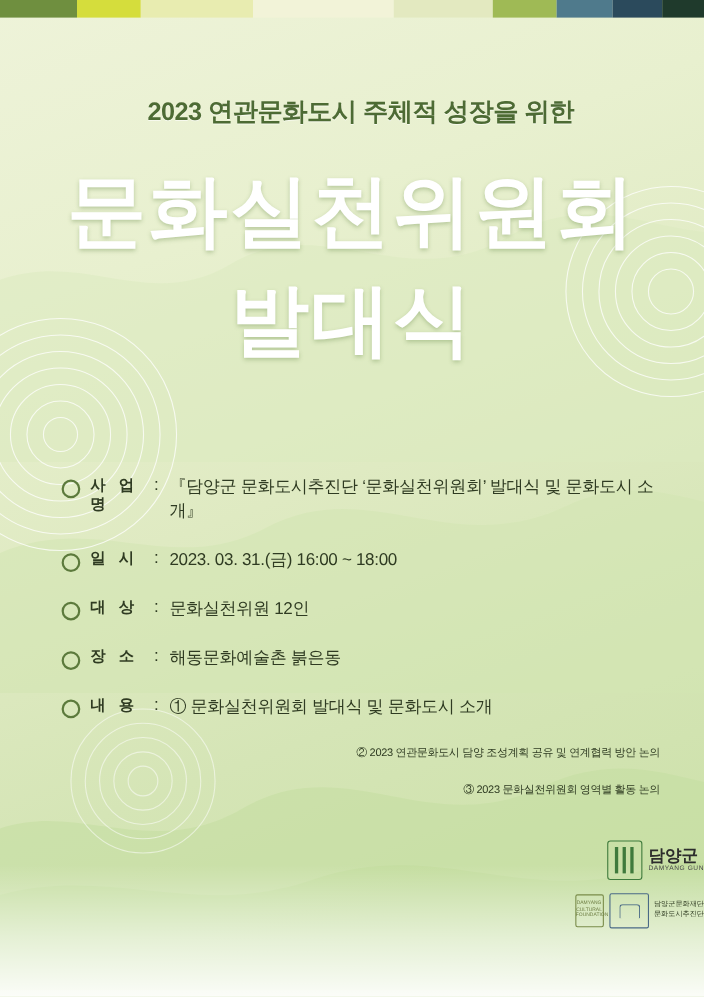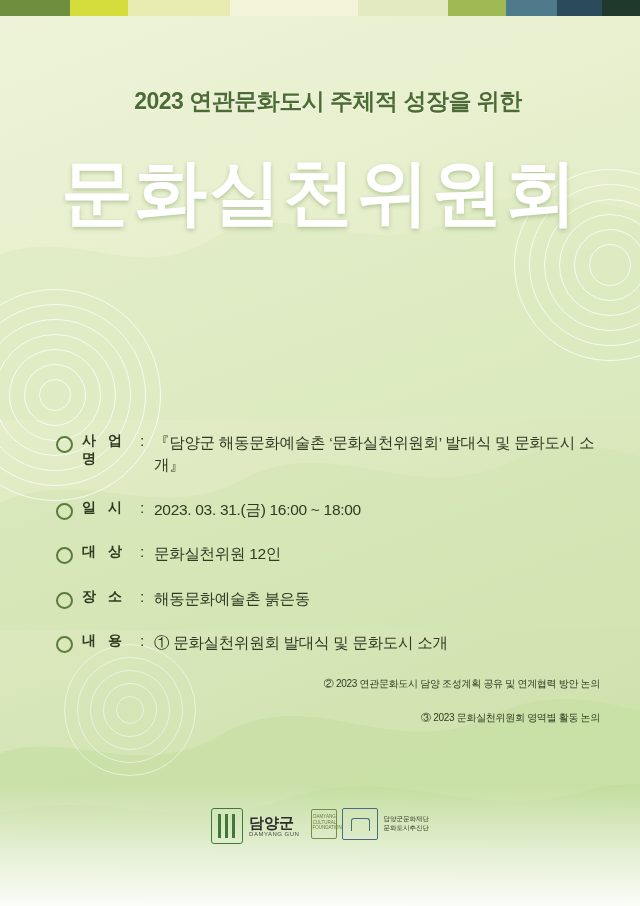--- a/index.html
+++ b/index.html
@@ -135,23 +135,24 @@
   }
 
   
   .logos {
     position: absolute;
     bottom: 62px;
     left: 0;
     width: 100%;
     display: flex;
     justify-content: center;
-    align-items: flex-start;
+    align-items: flex-end;
     gap: 12px;
     z-index: 12;
+    flex-direction: column;
   }
   .logo-damyang {
     display: flex;
     align-items: center;
     gap: 6px;
   }
   .logo-mark {
     width: 30px;
     height: 34px;
     border: 1.6px solid #3f7a3c;
@@ -284,30 +285,31 @@
       <i style="width:52px;height:52px"></i>
     <i style="width:78px;height:78px"></i>
       <i style="width:104px;height:104px"></i>
     <i style="width:130px;height:130px"></i>
   </div>
 
   <div class="header">
     <div class="subtitle">2023 연관문화도시 주체적 성장을 위한</div>
     <div class="title">
       <span class="l1">문화실천위원회</span>
+      <span class="l2">발대식</span>
     </div>
   </div>
 
   <div class="details">
 
     <div class="row">
       <div class="bullet"></div>
       <div class="label">사 업 명</div>
       <div class="colon">:</div>
-      <div class="value">『담양군 해동문화예술촌 ‘문화실천위원회’ 발대식 및 문화도시 소개』</div>
+      <div class="value">『담양군 문화도시추진단 ‘문화실천위원회’ 발대식 및 문화도시 소개』</div>
     </div>
 
     <div class="row">
       <div class="bullet"></div>
       <div class="label">일     시</div>
       <div class="colon">:</div>
       <div class="value">2023. 03. 31.(금) 16:00 ~ 18:00</div>
     </div>
 
     <div class="row">

